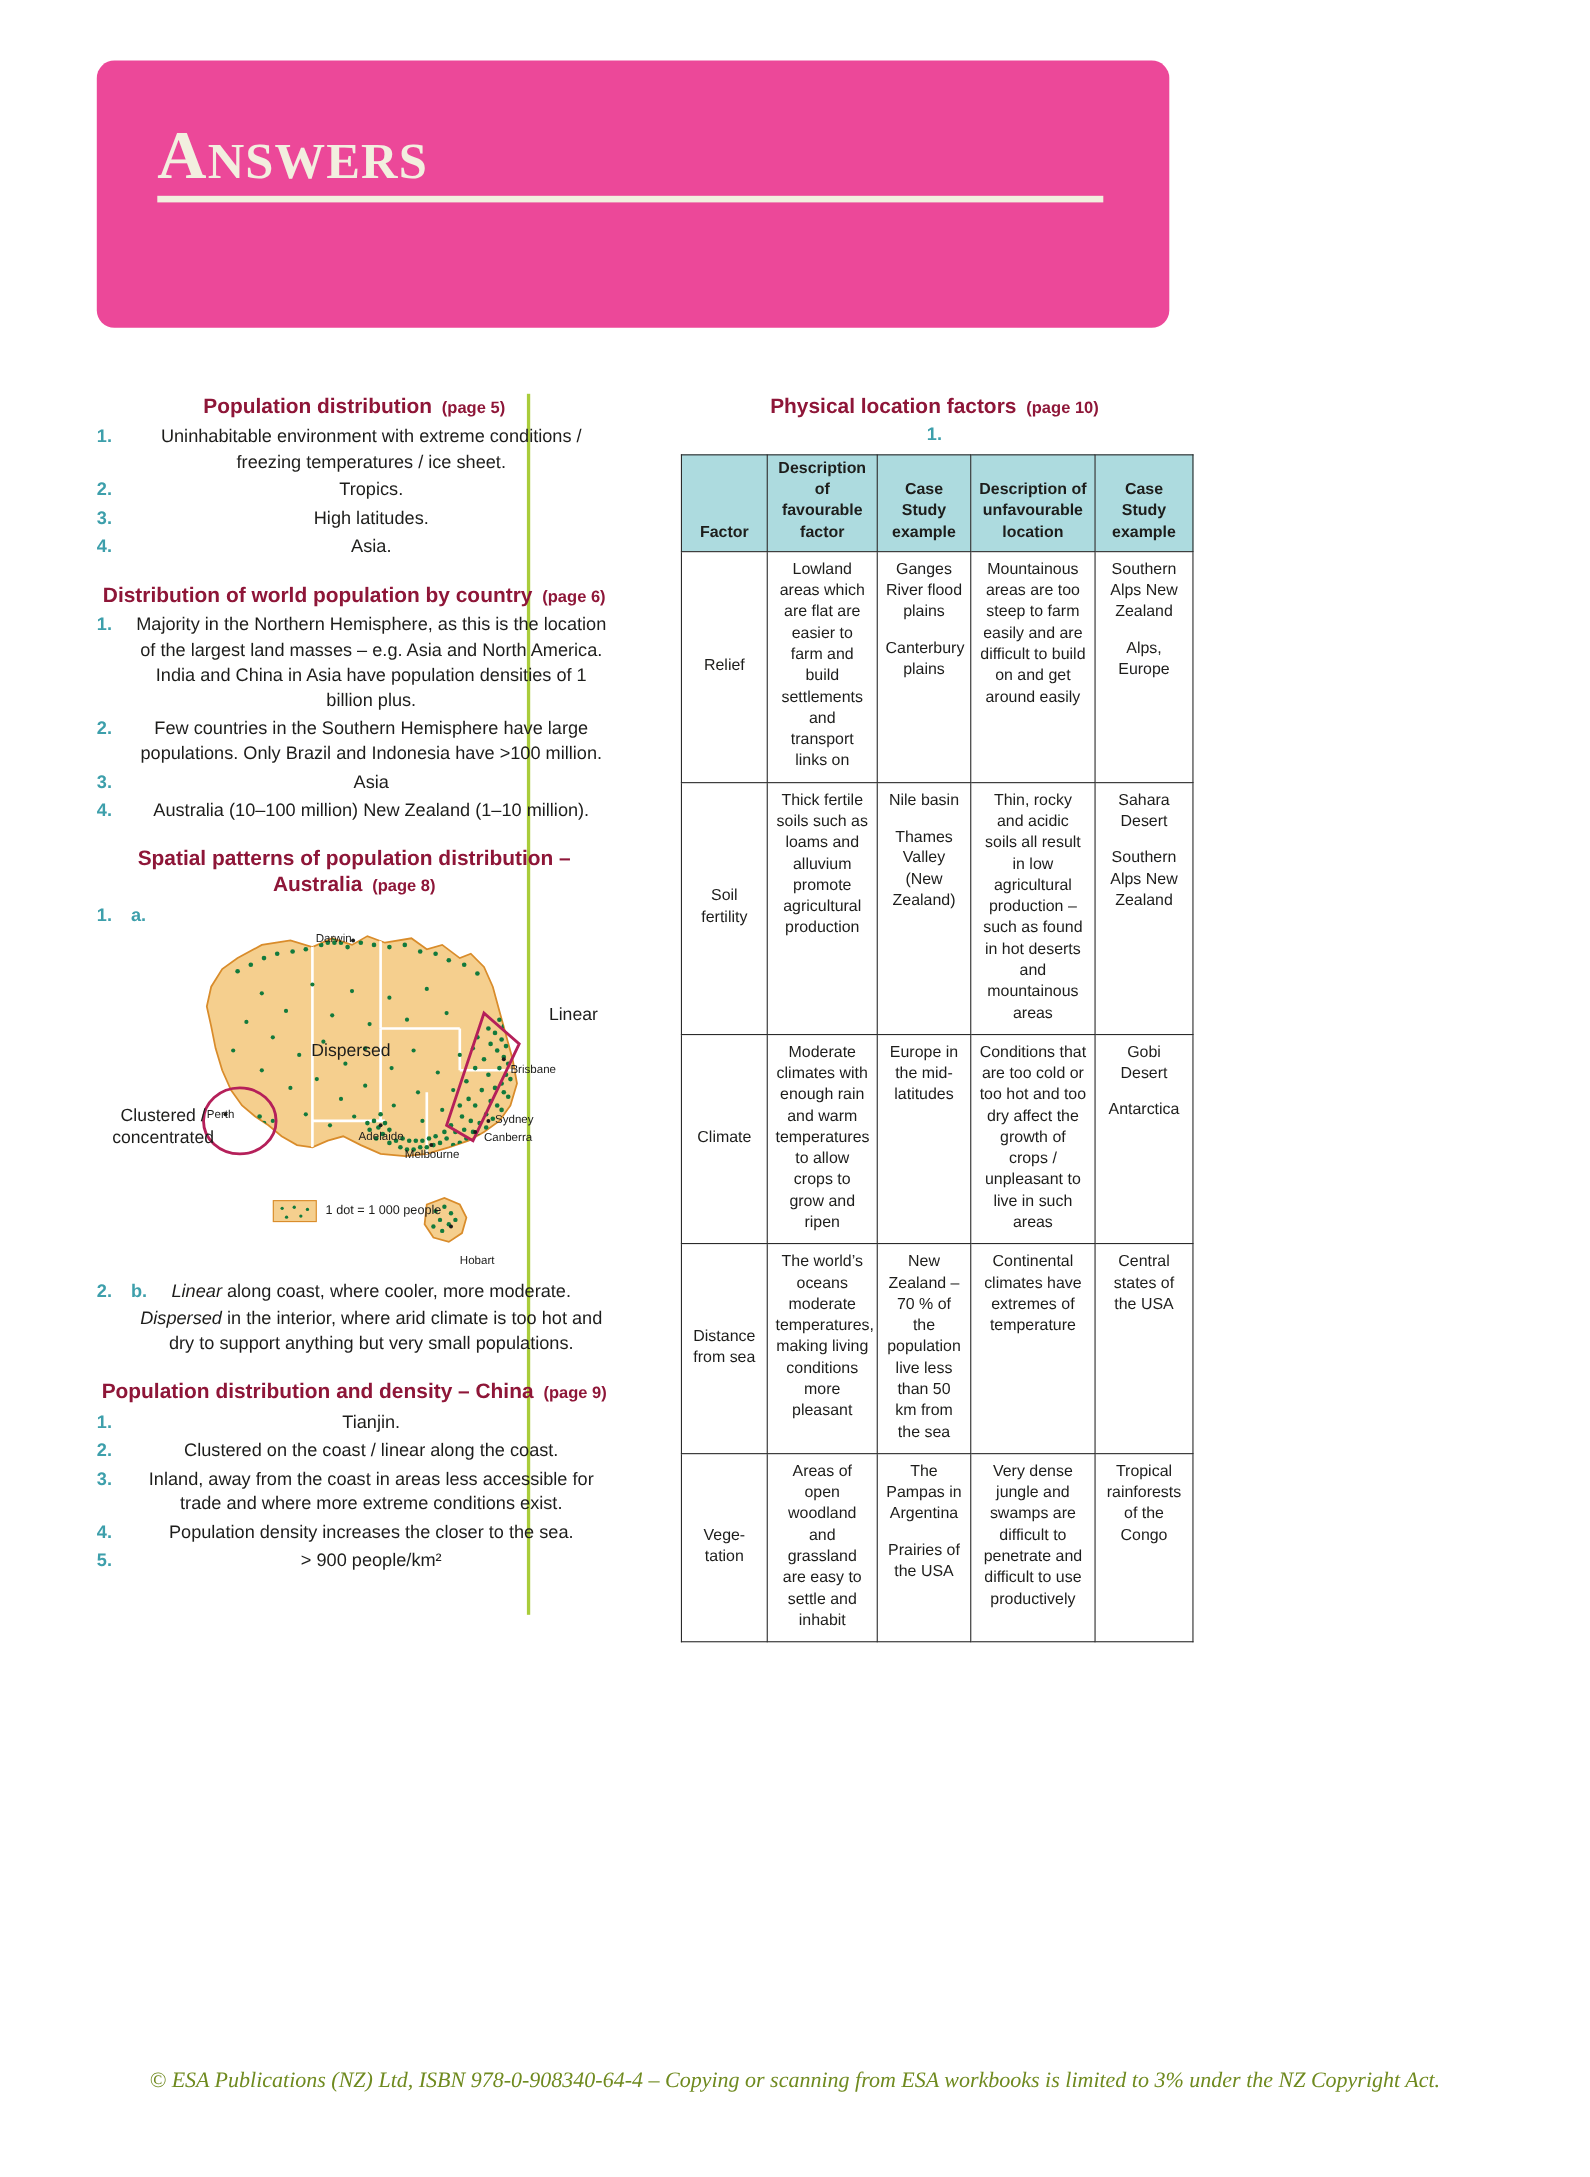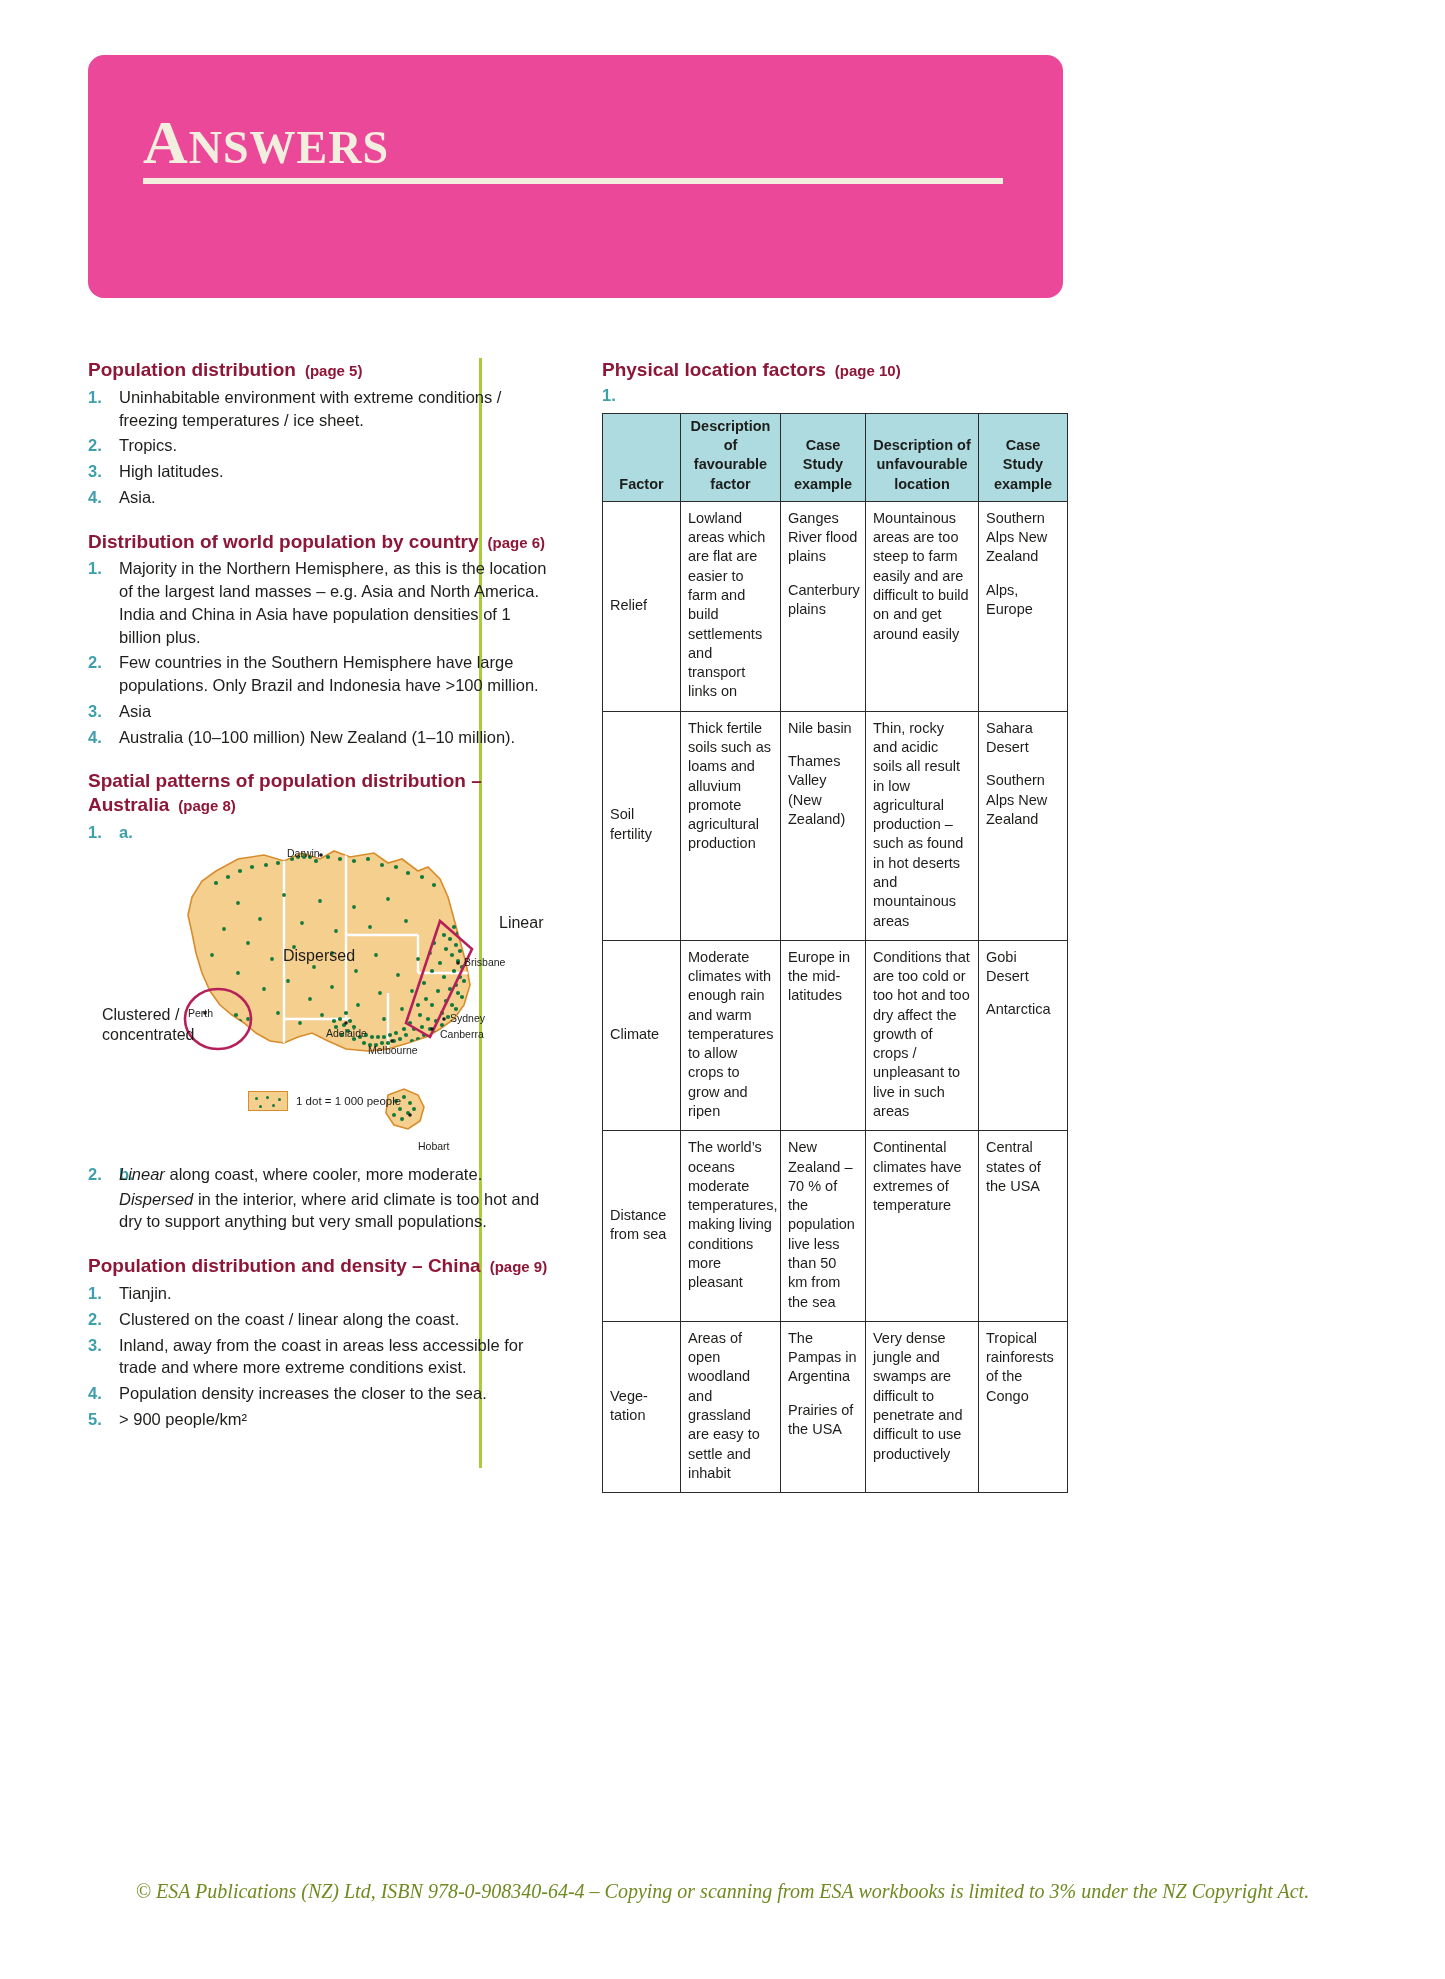--- a/index.html
+++ b/index.html
@@ -44,21 +44,22 @@
   }
 
   
   .columns {
     position: absolute;
     left: 88px;
     top: 358px;
     width: 975px;
     height: 1470px;
     display: flex;
-    gap: 0;
+    gap: 17px;
+    text-align: center;
   }
   .col-left  { width: 490px; padding-right: 22px; }
   .col-right { width: 485px; padding-left: 24px; position: relative; }
   .col-divider {
     position: absolute;
     left: 479px;
     top: 358px;
     width: 3px;
     height: 1110px;
     background: #a9cc3b;
@@ -479,21 +480,21 @@
       </svg>
 
       <div class="map-label" style="left:195px; top:123px;">Dispersed</div>
       <div class="map-label" style="left:411px; top:90px;">Linear</div>
       <div class="map-label" style="left:14px; top:182px;">
         <span>Clustered /</span><br>
         <span>concentrated</span>
       </div>
 
       <div class="map-city" style="left:199px; top:24px;">Darwin</div>
-      <div class="map-city" style="left:376px; top:133px;">Brisbane</div>
+      <div class="map-city" style="left:376px; top:143px;">Brisbane</div>
       <div class="map-city" style="left:100px; top:184px;">Perth</div>
       <div class="map-city" style="left:362px; top:189px;">Sydney</div>
       <div class="map-city" style="left:352px; top:205px;">Canberra</div>
       <div class="map-city" style="left:238px; top:204px;">Adelaide</div>
       <div class="map-city" style="left:280px; top:221px;">Melbourne</div>
       <div class="map-city" style="left:330px; top:295px;margin-top:22px;">Hobart</div>
 
       <div class="legend-box">
         <div class="legend-swatch">
           <i style="left:6px; top:5px;"></i>

